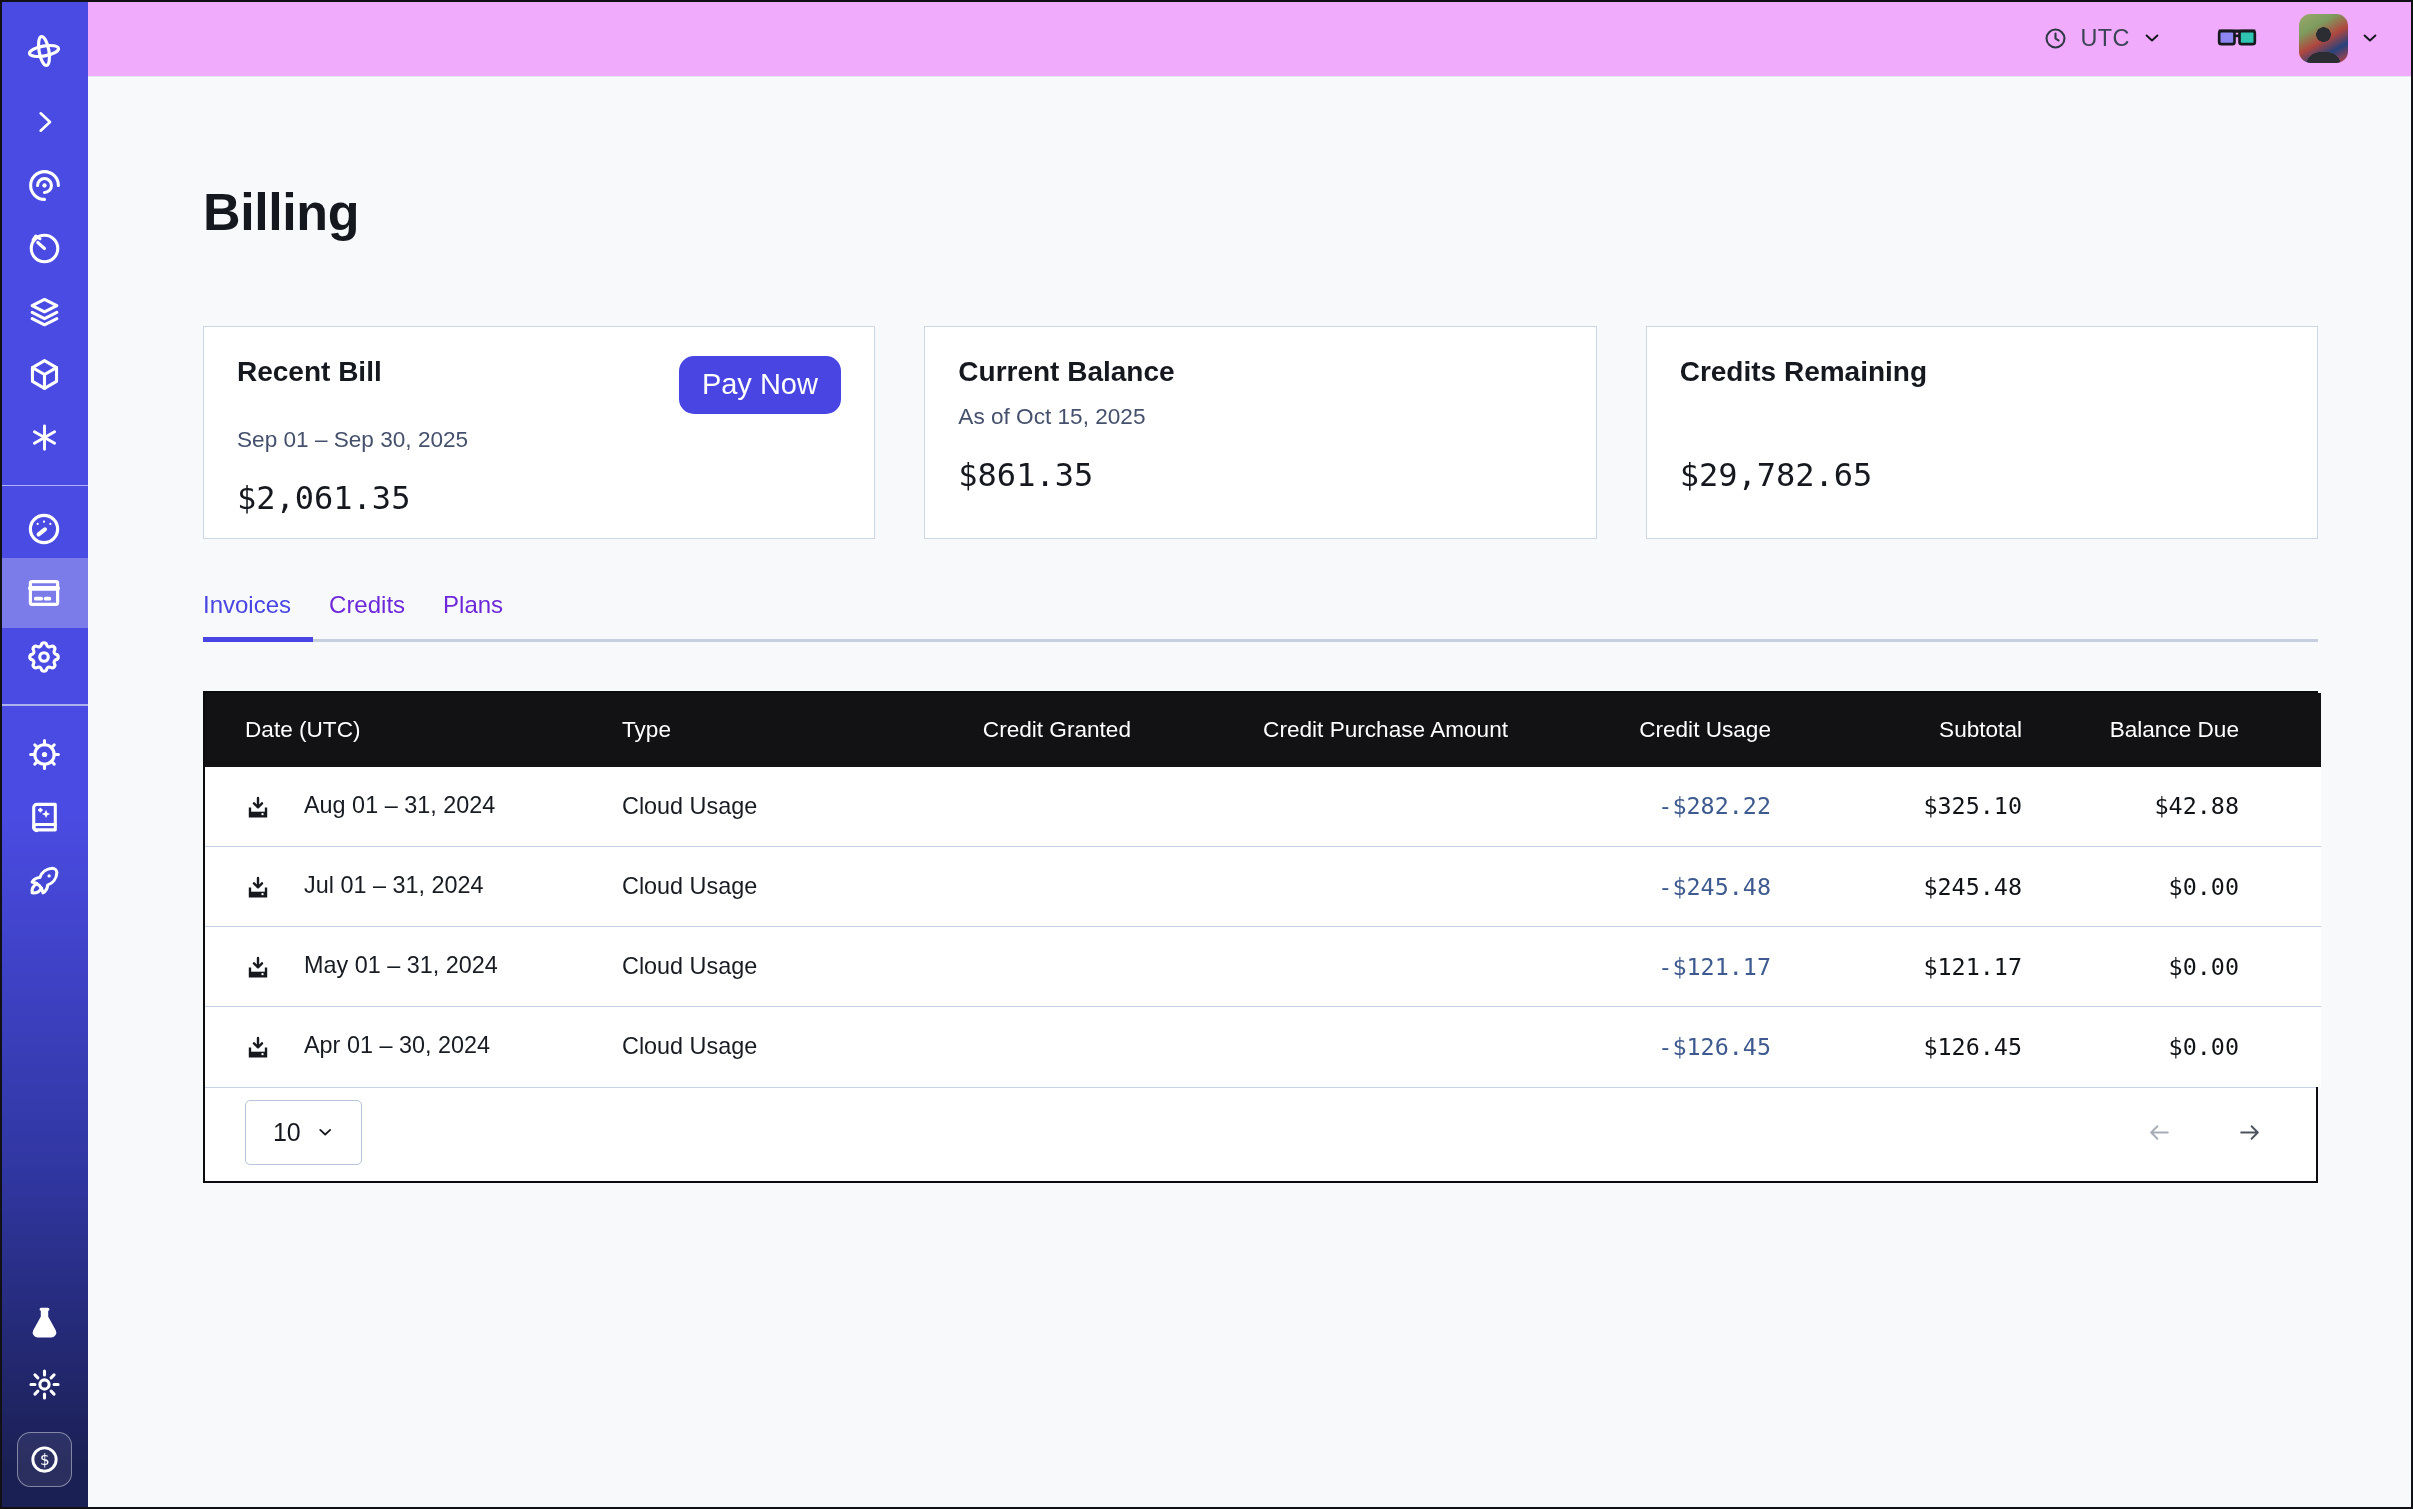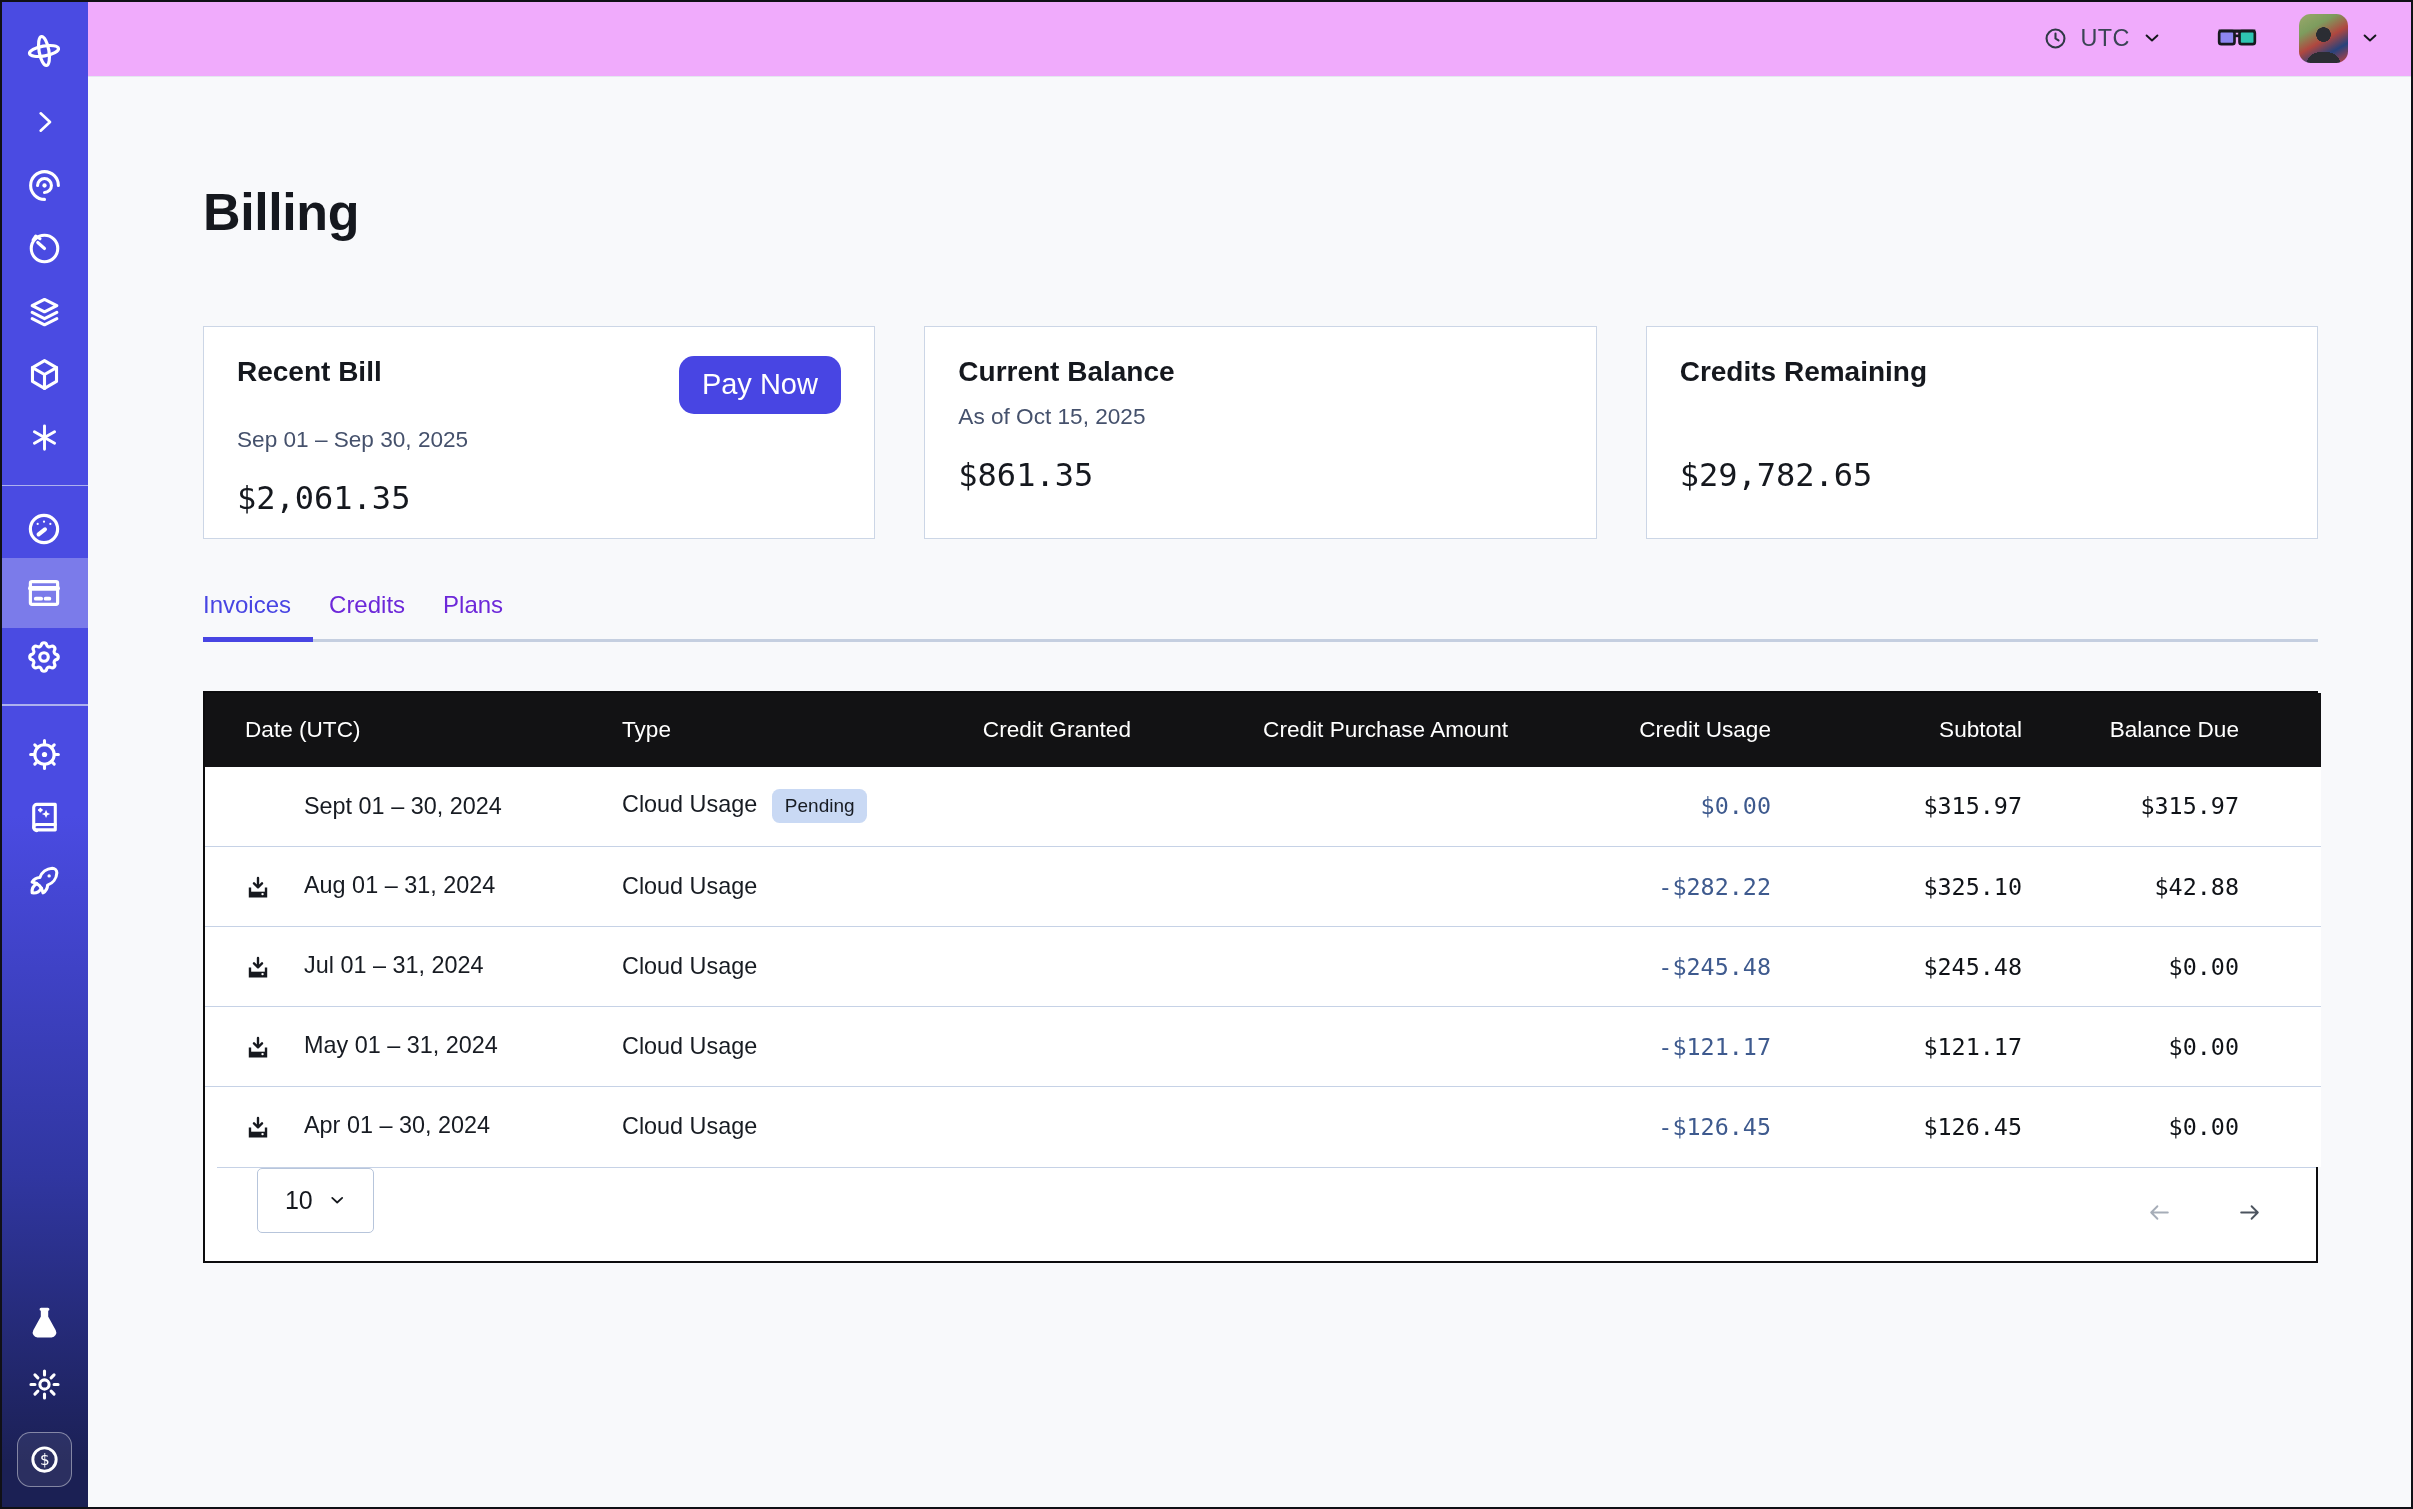--- a/index.html
+++ b/index.html
@@ -76,22 +76,22 @@
   .c-date{padding-left:40px;color:#171b22;}
   .dl-slot{display:inline-block;width:59px;vertical-align:middle;}
   .dl-slot svg{vertical-align:middle;cursor:pointer;}
   .c-type{color:#171b22;}
   .c-num{text-align:right;font-family:"DejaVu Sans Mono",monospace;color:#101318;}
   .c-num.usage{color:var(--usage-blue);}
   .c-num.green{color:var(--credit-green);}
   .badge{display:inline-block;margin-left:15px;background:var(--badge-bg);color:#171b22;
     font-size:19px;padding:5.9px 12.6px;border-radius:7.5px;}
 
-  .pagination{height:94px;border-top:1.7px solid var(--row-border);display:flex;
-    justify-content:space-between;padding:0 49px 4px 40px;background:#fff;margin-left:12px;}
+  .pagination{height:94px;border-top:1.7px solid var(--row-border);display:flex;align-items:center;
+    justify-content:space-between;padding:0 49px 4px 40px;background:#fff;}
   .page-size{width:117px;height:65px;border:1.7px solid #b7c5db;border-radius:5px;display:flex;
     align-items:center;justify-content:center;gap:15px;font-size:25px;color:var(--text);
     background:#fff;cursor:pointer;}
   .pager{display:flex;gap:55px;align-items:center;}
   .pager svg{cursor:pointer;}
 </style>
 </head>
 <body>
 
 <aside class="sidebar">
@@ -287,29 +287,20 @@
           <th class="l">Type</th>
           <th class="r">Credit Granted</th>
           <th class="r">Credit Purchase Amount</th>
           <th class="r">Credit Usage</th>
           <th class="r">Subtotal</th>
           <th class="r last">Balance Due</th>
         </tr>
       </thead>
       <tbody>
           <tr>
-            <td class="c-date"><span class="dl-slot"></span><span>Sept 01 – 30, 2024</span></td>
-            <td class="c-type"><span>Cloud Usage</span><span class="badge">Pending</span></td>
-            <td class="c-num"></td>
-            <td class="c-num"></td>
-            <td class="c-num usage">$0.00</td>
-            <td class="c-num">$315.97</td>
-            <td class="c-num last">$315.97</td>
-          </tr>
-          <tr>
             <td class="c-date"><span class="dl-slot"><svg width="26" height="26" viewBox="0 0 24 24">
                   <path d="M12 2.8v8.2M8.3 7.7l3.7 3.7 3.7-3.7" stroke="#17191f" stroke-width="2.2" fill="none" stroke-linecap="round" stroke-linejoin="round"></path>
                   <path d="M4.6 11.5v8.2h14.8v-8.2" fill="none" stroke="#17191f" stroke-width="2.2"></path>
                   <rect x="4.6" y="15.4" width="14.8" height="4.3" fill="#17191f"></rect>
                   <circle cx="16.2" cy="17.6" r="1.1" fill="#fff"></circle>
                 </svg></span><span>Aug 01 – 31, 2024</span></td>
             <td class="c-type"><span>Cloud Usage</span></td>
             <td class="c-num"></td>
             <td class="c-num"></td>
             <td class="c-num usage">-$282.22</td>

